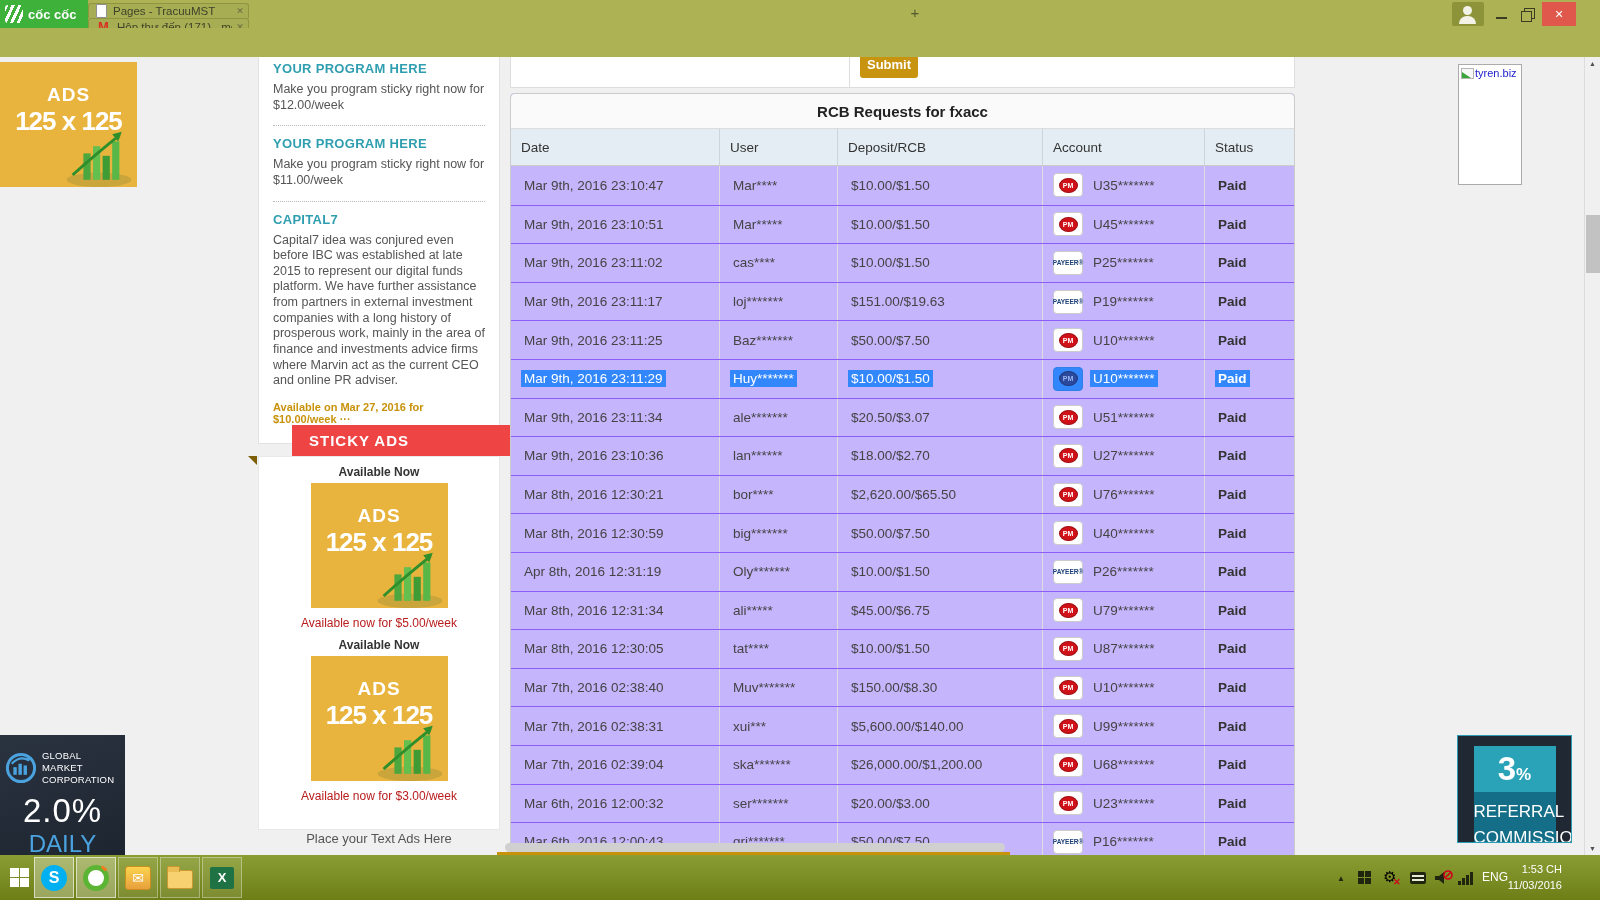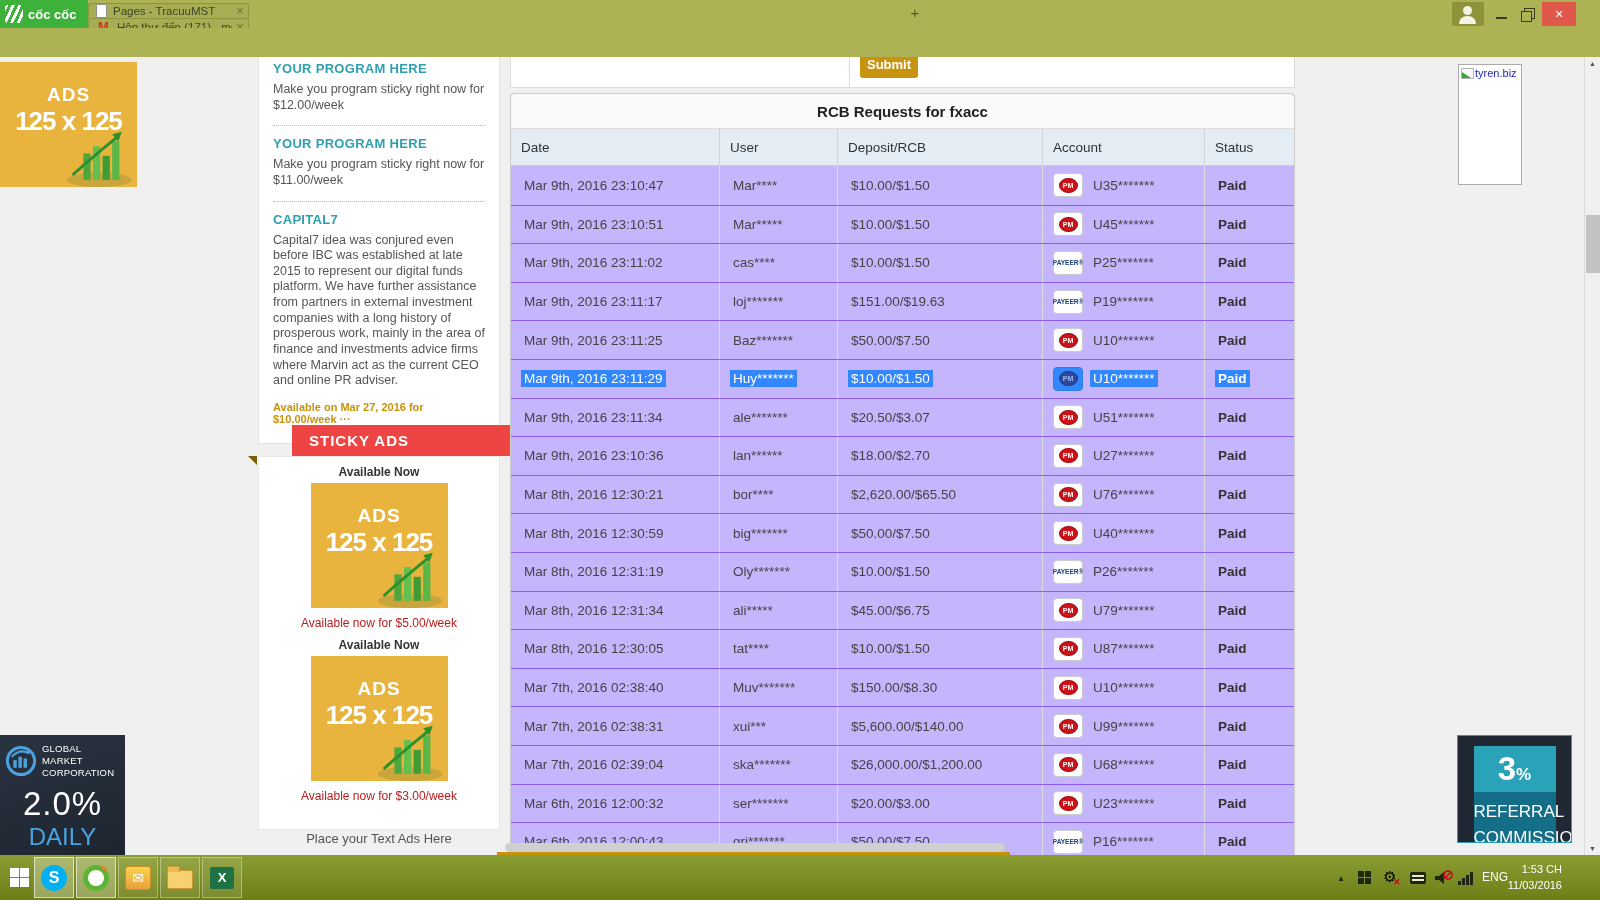--- a/index.html
+++ b/index.html
@@ -106,21 +106,21 @@
   .icon-box.payeer .icon-label { color:#1b3f77; font-size:6.5px; font-weight:bold; letter-spacing:0; }
   .trow.selected .ctext { background:#3287fd; color:#fff; }
   .trow.selected .icon-box { background:#3287fd; border-color:#2f7fe8; }
   .trow.selected .icon-box.pm .icon-label { background:#2b4a9e; border-color:#22397c; color:#9cb6f0; }
 
   .tyren { position:absolute; left:1458px; top:7px; width:64px; height:121px; background:#fff; border:1px solid #ababab; font-size:11px; color:#2222cc; padding:2px; line-height:1.1; }
   .broken-icon { display:inline-block; width:13px; height:11px; border:1px solid #b5b5b5; background:#f8f8f8; vertical-align:-2px; margin-right:1px; position:relative; overflow:hidden; }
   .broken-icon::after { content:""; position:absolute; left:0; bottom:0; width:0; height:0; border-bottom:6px solid #3ba53b; border-right:9px solid transparent; }
 
   .gmc { position:absolute; left:0; top:678px; width:125px; height:120px; background:linear-gradient(160deg,#2a3340,#1d2530); overflow:hidden; color:#fff; }
-  .gmc-top { display:flex; align-items:center; margin:8px 4px 0 4px; }
+  .gmc-top { display:flex; align-items:center; margin:15px 4px 0 4px; }
   .gmc-logo { width:34px; height:34px; flex:none; }
   .gmc-name { font-size:9.5px; line-height:1.25; margin-left:4px; letter-spacing:.2px; }
   .gmc-rate { font-size:33px; font-weight:normal; text-align:center; margin-top:6px; letter-spacing:1px; }
   .gmc-daily { font-size:24px; color:#4aa3df; text-align:center; margin-top:0px; }
 
   .refad { position:absolute; left:1457px; top:678px; width:115px; height:108px; background:#202834; border:1px solid #2c9cb6; overflow:hidden; }
   .ref-inner { margin:10px auto 0 auto; width:82px; }
   .ref-top { height:46px; background:#2aa2b8; color:#fff; display:flex; align-items:baseline; justify-content:center; padding-top:6px; }
   .ref-rate { font-size:33px; font-weight:bold; line-height:1; }
   .ref-pct { font-size:17px; font-weight:bold; }
@@ -550,21 +550,21 @@
               </span>
               <span class="ctext">U40*******</span>
             </div>
             <div class="cell c-status">
               <span class="ctext">Paid</span>
             </div>
           </div>
 
           <div class="trow">
             <div class="cell c-date">
-              <span class="ctext">Mar 8th, 2016 12:31:19</span>
+              <span class="ctext">Apr 8th, 2016 12:31:19</span>
             </div>
             <div class="cell c-user">
               <span class="ctext">Oly*******</span>
             </div>
             <div class="cell c-dep">
               <span class="ctext">$10.00/$1.50</span>
             </div>
             <div class="cell c-acct">
               <span class="icon-box payeer">
                 <i class="icon-label">PAYEER®</i>

